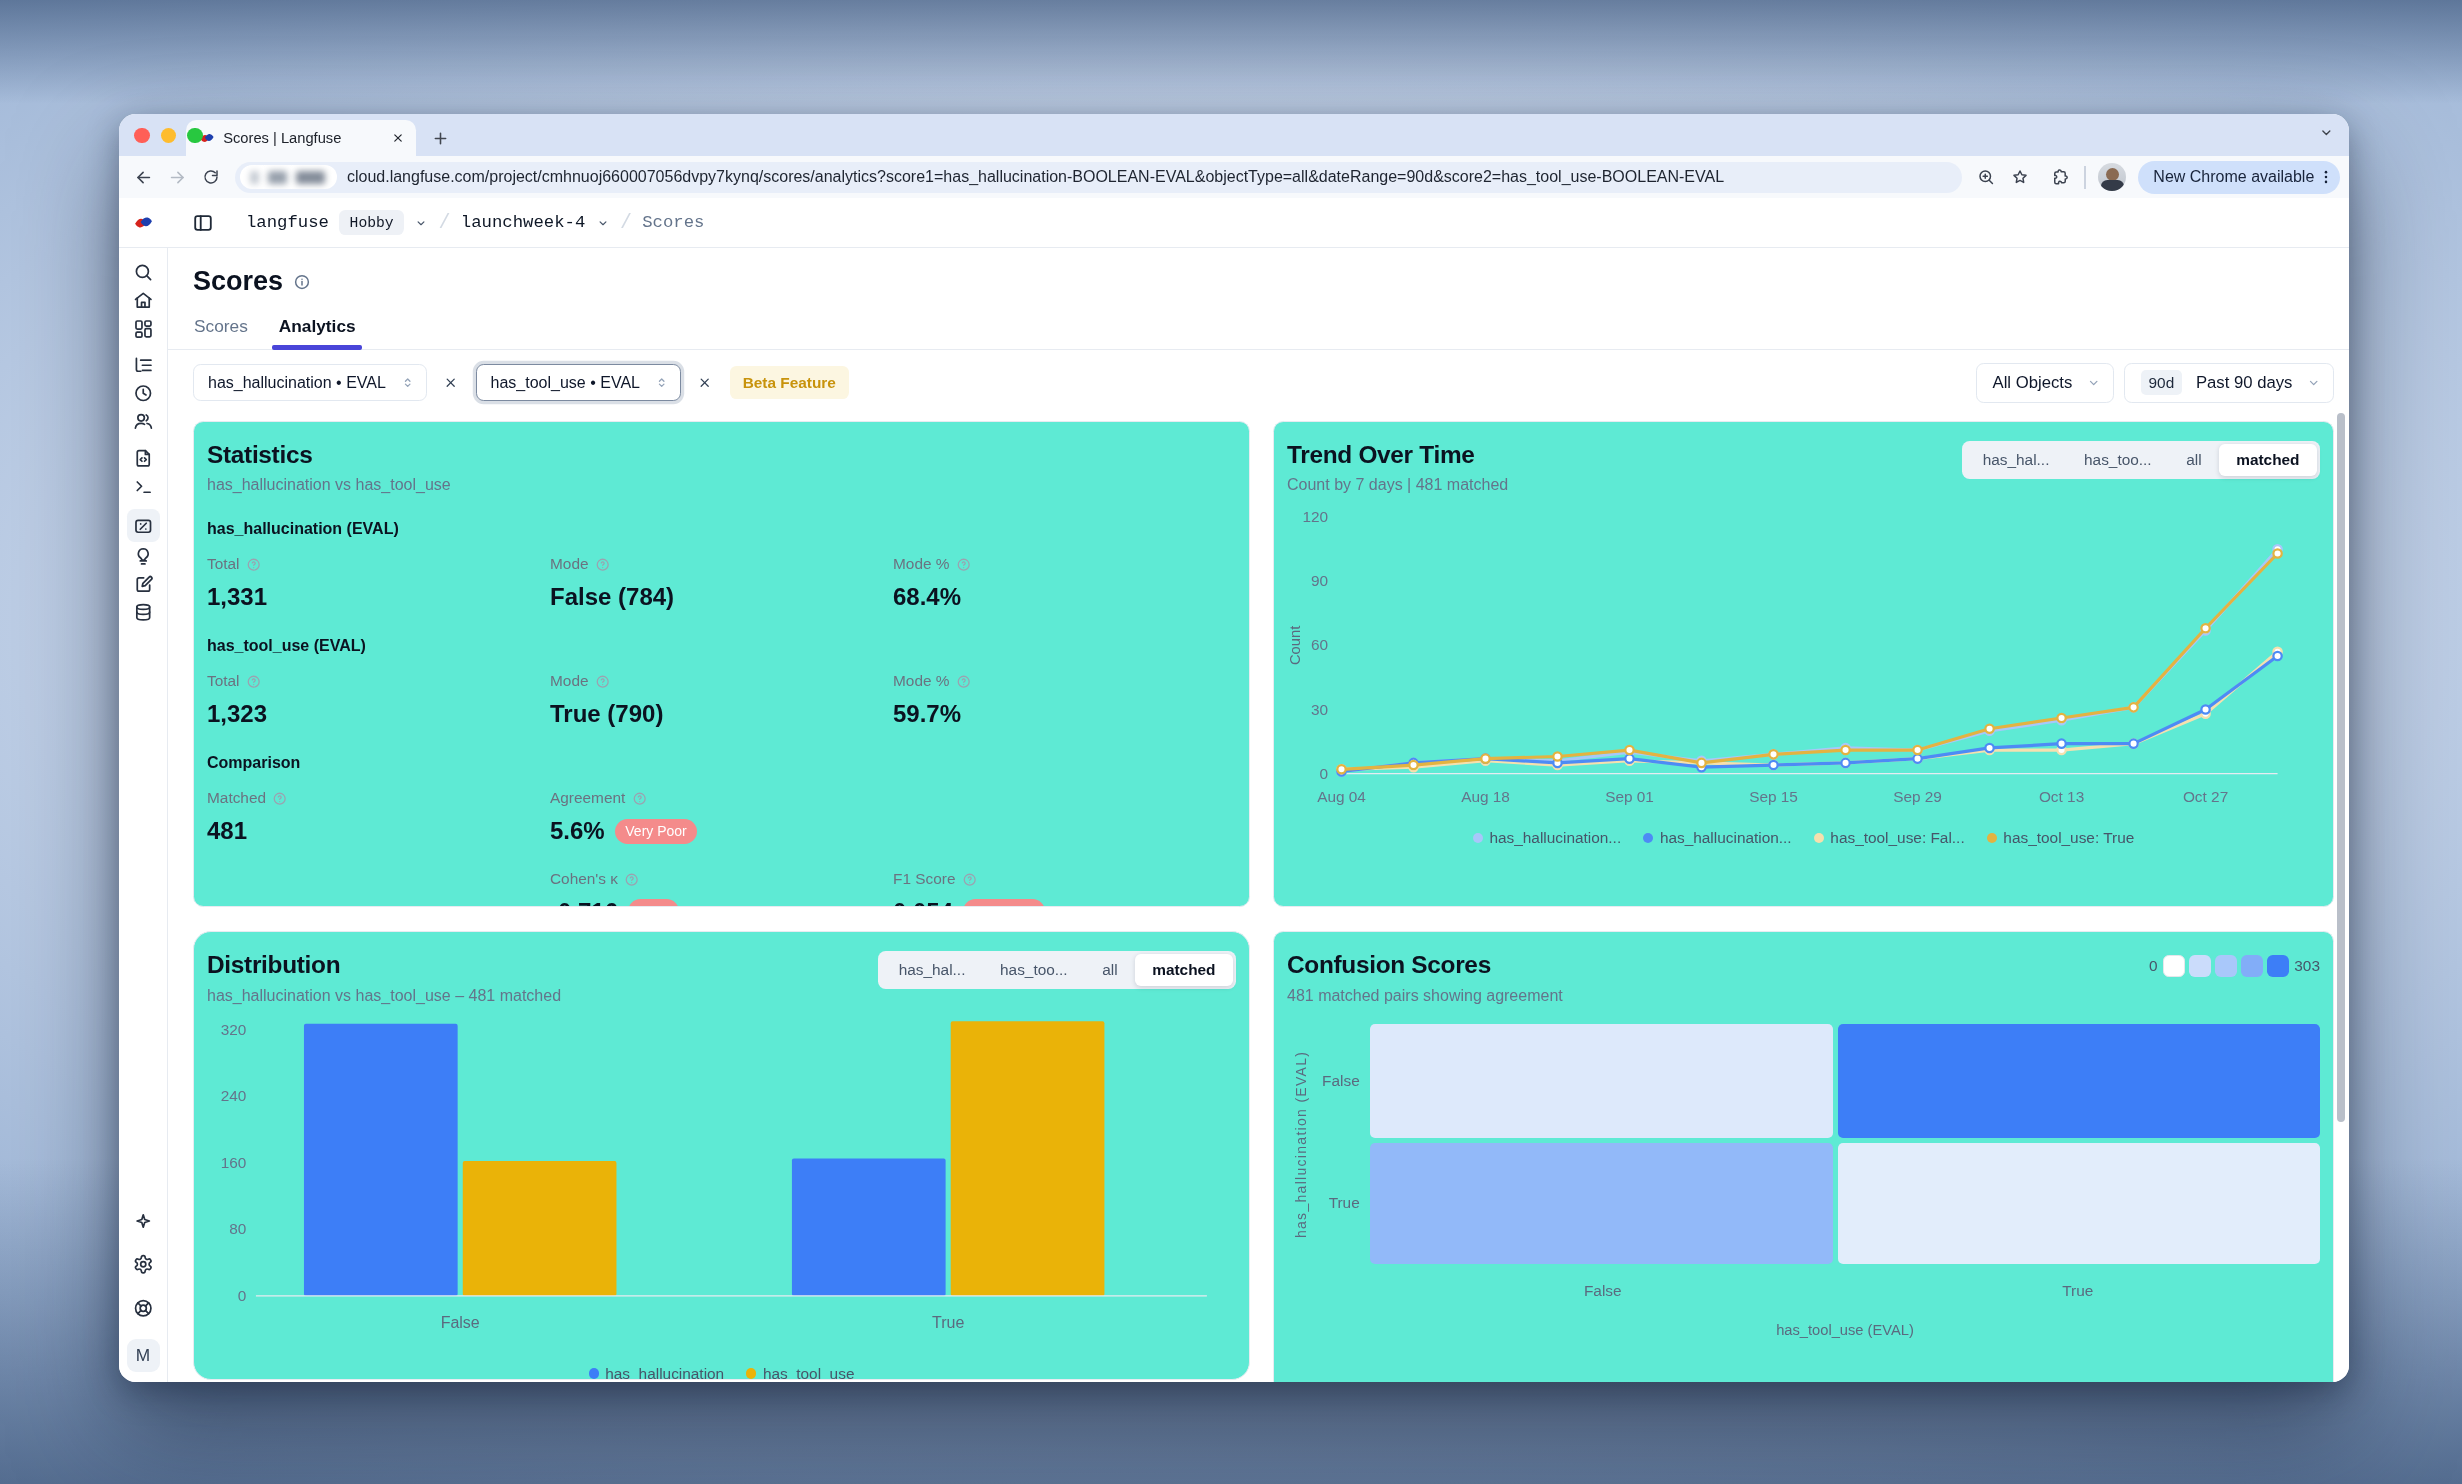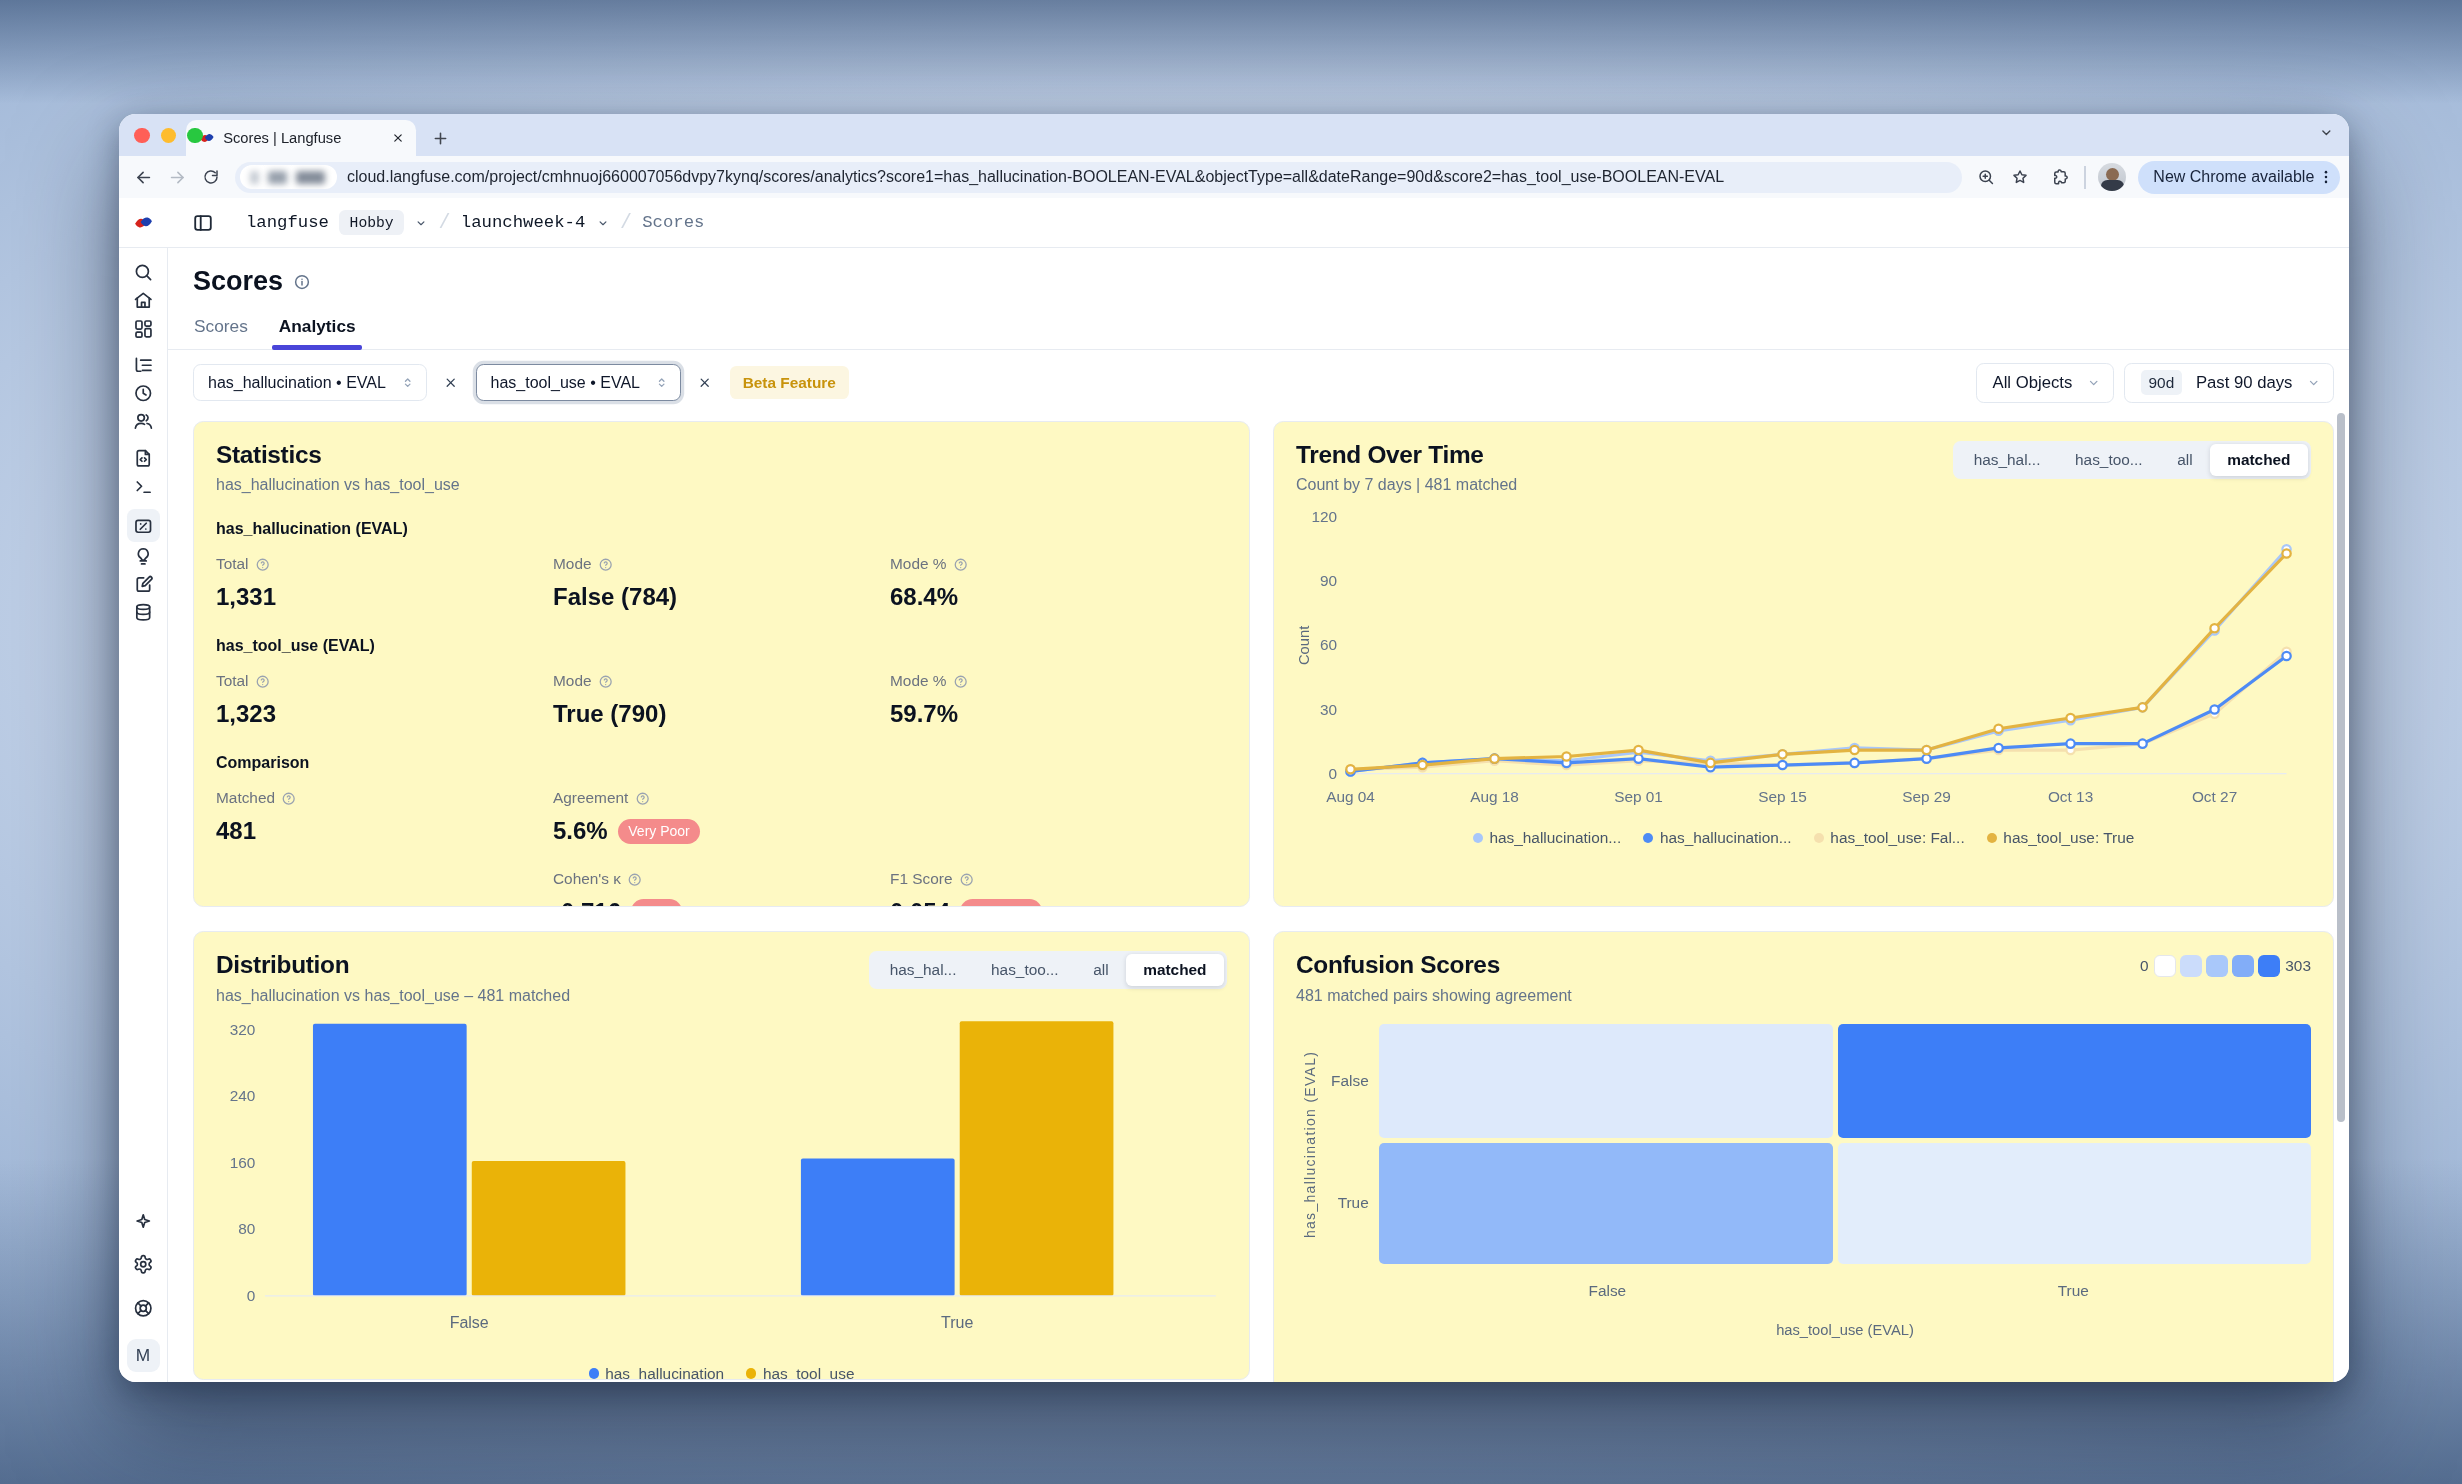--- a/index.html
+++ b/index.html
@@ -89,26 +89,26 @@
   .x-btn { width:23px; height:23px; display:grid; place-items:center; color:#334155; }
   .beta-badge { background:#fcf6e1; color:#c8930c; font-weight:700; font-size:15.4px;
     padding:7.7px 13px; border-radius:6.4px; }
   .filter-right { margin-left:auto; display:flex; align-items:center; gap:10.3px; }
   .select { height:40px; border:1.3px solid #e2e8f0; border-radius:7.7px; background:#fff;
     display:flex; align-items:center; gap:14px; padding:0 11.5px 0 15.4px; font-size:16.7px; color:#0f172a; }
   .d-badge { background:#eef2f7; border-radius:5.1px; padding:3.8px 7.7px; font-size:15.4px; color:#1e293b; }
 
   .cards { display:grid; grid-template-columns:1057px 1061px; grid-template-rows:486px 494px;
     gap:24.4px 23px; padding:9px 14.7px 0 25px; }
-  .card { background:#fef9c3; border:1.3px solid #e7ebf1; border-radius:10.3px; padding:19px 22px;
+  .card { background:#5eead4; border:1.3px solid #e7ebf1; border-radius:10.3px; padding:19px 13px;
     position:relative; overflow:hidden; }
   .card-title { font-size:24.4px; font-weight:700; color:#0b1220; letter-spacing:-0.3px; }
   .card-sub { font-size:16px; color:#64748b; margin-top:7.7px; }
   .card-head { display:flex; justify-content:space-between; align-items:flex-start; }
-  .card.dist { height:449px; }
+  .card.dist { height:449px;border-radius:18px; }
 
   
   .stat-section { margin-top:26px; }
   .sec-name { font-size:16px; font-weight:700; color:#0b1220; }
   .metric-grid { display:grid; grid-template-columns:1fr 1fr 1fr; margin-top:16.7px; }
   .m-label { display:flex; align-items:flex-end; gap:6.4px; font-size:15.4px; color:#6b7280; }
   .m-label .help { color:#9aa3b0; display:grid; place-items:center; }
   .m-value { font-size:24px; font-weight:700; color:#0b1220; margin-top:10.3px;
     display:flex; align-items:center; }
   .badge { background:#f48b8b; color:#fff; font-size:14px; font-weight:400;

